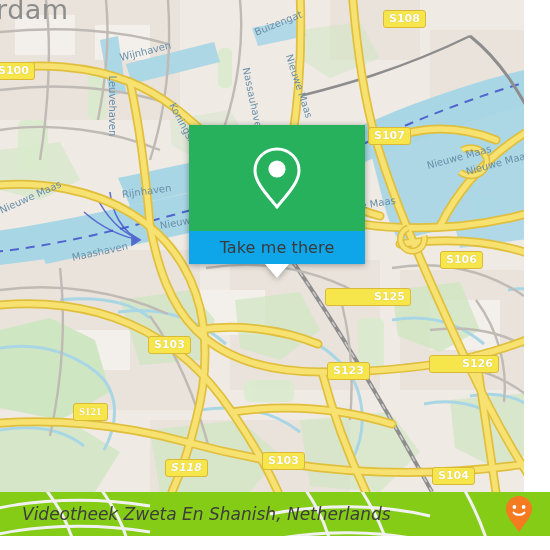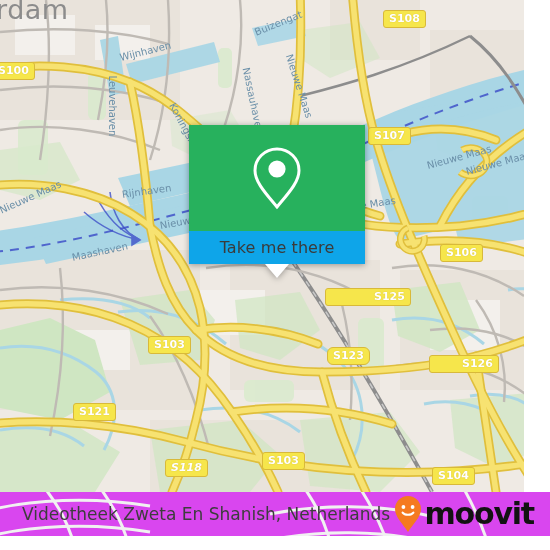--- a/index.html
+++ b/index.html
@@ -87,21 +87,21 @@
     transform:translateX(-50%);
     width:0;height:0;
     border-left:12px solid transparent;
     border-right:12px solid transparent;
     border-top:14px solid #ffffff;
   }
 
   
   .bottombar{
     position:absolute;left:0;top:492px;width:550px;height:44px;
-    background:#d946ef;overflow:hidden;
+    background:#84cc16;overflow:hidden;font-style:italic;
   }
   .bottombar .watermark{position:absolute;left:0;top:0;opacity:1;}
   .bar-title{
     position:absolute;left:22px;top:50%;transform:translateY(-50%);
     font-family:"DejaVu Sans", sans-serif;
     font-size:17px;color:#3d3d3d;white-space:nowrap;
   }
   .brand{
     position:absolute;right:16px;top:50%;transform:translateY(-50%);
     display:flex;align-items:center;gap:2px;
@@ -307,28 +307,28 @@
         <div class="mlabel water-label" style="left: 427px; top: 160px; font-size: 10px; transform: rotate(-15deg); transform-origin: left center;">Nieuwe Maas</div>
         <div class="mlabel water-label" style="left: 466px; top: 166px; font-size: 10px; transform: rotate(-15deg); transform-origin: left center;">Nieuwe Maas</div>
         <div class="mlabel water-label" style="left: 330px; top: 205px; font-size: 10px; transform: rotate(-9deg); transform-origin: left center;">Nieuwe Maas</div>
         <div class="mlabel water-label" style="left: 160px; top: 220px; font-size: 10px; transform: rotate(-10deg); transform-origin: left center;">Nieuwe Maas</div>
         <div class="mlabel water-label" style="left: 289px; top: 49px; font-size: 10px; transform: rotate(72deg); transform-origin: left center;">Nieuwe Maas</div>
       </div>
 
     <div id="road-shields">
         <div class="shield" style="left: 383px; top: 10px;">S108</div>
         <div class="shield" style="left: 368px; top: 83px; margin-top: 44px;">S107</div>
-        <div class="shield" style="left: 440px; top: 244px;">S106</div>
+        <div class="shield" style="left: 440px; top: 251px;">S106</div>
         <div class="shield" style="left: 533px; top: 265px;">A16</div>
         <div class="shield" style="left: 325px; top: 288px; padding-left: 48px;">S125</div>
         <div class="shield" style="left: 148px; top: 336px;">S103</div>
-        <div class="shield" style="left: 327px; top: 347px; border-radius: 6px;">S123</div>
+        <div class="shield" style="left: 327px; top: 362px;">S123</div>
         <div class="shield" style="left: 429px; top: 355px; padding-left: 32px;">S126</div>
         <div class="shield" style="left: 528px; top: 355px;">S105</div>
-        <div class="shield" style="left: 73px; top: 403px;">S121</div>
+        <div class="shield" style="left: 73px; top: 403px; font-family: Liberation Serif, serif;">S121</div>
         <div class="shield" style="left: 165px; top: 459px; font-style: italic;">S118</div>
         <div class="shield" style="left: 262px; top: 452px;">S103</div>
         <div class="shield" style="left: 432px; top: 467px;">S104</div>
         <div class="shield" style="left: -8px; top: 62px;">S100</div>
       </div>
 
   </div>
 
   <div class="callout">
     <div class="callout-top">
@@ -360,17 +360,16 @@
 
     <div class="bar-title">Videotheek Zweta En Shanish, Netherlands</div>
 
     <div class="brand">
       <svg width="30" height="40" viewBox="0 0 30 40">
         <path d="M15 2 C7.8 2 2 7.8 2 15 C2 23 10 30 15 38 C20 30 28 23 28 15 C28 7.8 22.2 2 15 2 Z" fill="#f57a20"></path>
         <circle cx="10.4" cy="13" r="1.9" fill="#ffffff"></circle>
         <circle cx="19.6" cy="13" r="1.9" fill="#ffffff"></circle>
         <path d="M9.6 18.6 C11.6 21.4 18.4 21.4 20.4 18.6" fill="none" stroke="#ffffff" stroke-width="2.1" stroke-linecap="round"></path>
       </svg>
-      <span class="brand-word">moovit</span>
     </div>
   </div>
 
 </div>
 
 </body></html>

